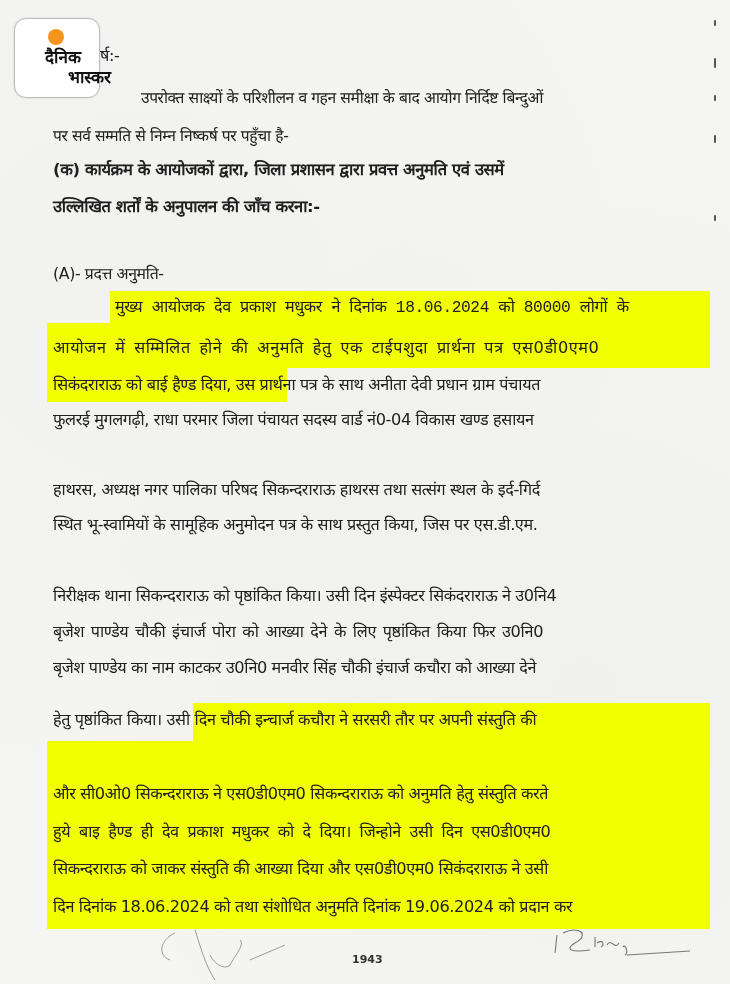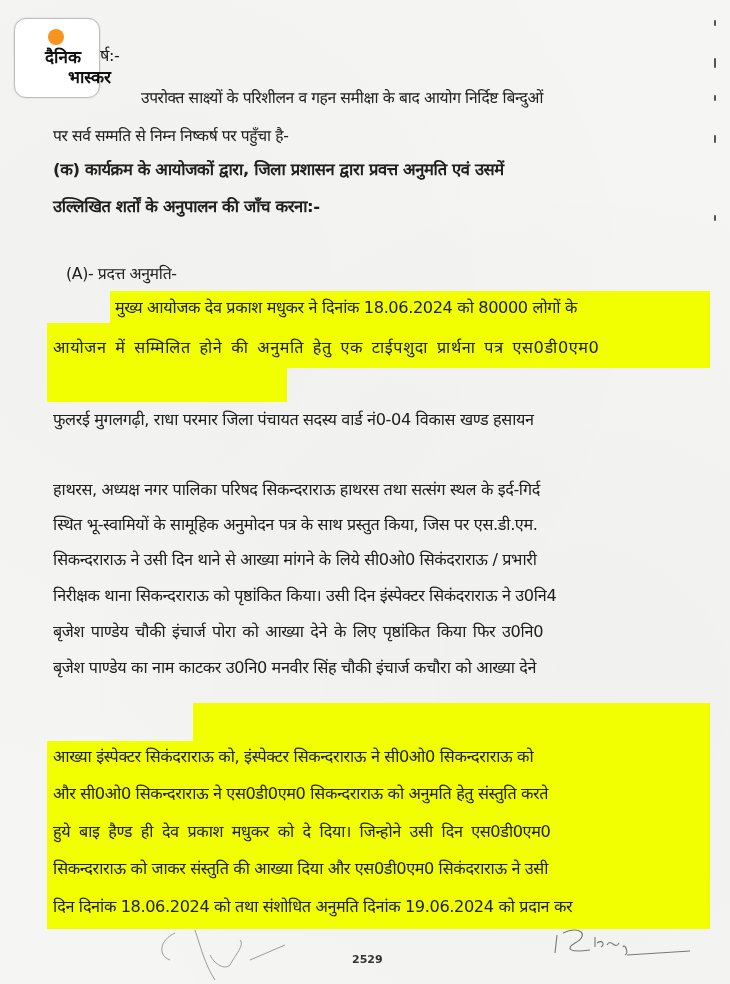--- a/index.html
+++ b/index.html
@@ -109,46 +109,50 @@
   </div>
 
   <div class="line" style="left:100px;top:44px;">र्ष:-</div>
 
   <div class="line" style="left:141px;top:86px;font-size:15.6px;">उपरोक्त साक्ष्यों के परिशीलन व गहन समीक्षा के बाद आयोग निर्दिष्ट बिन्दुओं</div>
   <div class="line" style="left:53px;top:124px;font-size:15.6px;">पर सर्व सम्मति से निम्न निष्कर्ष पर पहुँचा है-</div>
 
   <div class="line bold" style="left:53px;top:158px;">(क) कार्यक्रम के आयोजकों द्वारा, जिला प्रशासन द्वारा प्रवत्त अनुमति एवं उसमें</div>
   <div class="line bold" style="left:53px;top:195px;">उल्लिखित शर्तों के अनुपालन की जाँच करना:-</div>
 
-  <div class="line" style="left:53px;top:262px;font-size:15.8px;margin-left:13px;">(A)- प्रदत्त अनुमति-</div>
+  <div class="line" style="left:53px;top:262px;font-size:15.8px;">(A)- प्रदत्त अनुमति-</div>
 
   <div class="hl-block" style="left:110px;top:291px;width:600px;height:32px;"></div>
   <div class="hl-block" style="left:47px;top:323px;width:663px;height:45px;"></div>
   <div class="hl-block" style="left:47px;top:368px;width:240px;height:34px;"></div>
 
-  <div class="line" style="left:115px;top:296px;">मुख्य आयोजक देव प्रकाश मधुकर ने दिनांक 18.06.2024 को 80000 लोगों के</div>
+  <div class="line" style="left:115px;top:296px;font-family:Liberation Mono, monospace;">मुख्य आयोजक देव प्रकाश मधुकर ने दिनांक 18.06.2024 को 80000 लोगों के</div>
   <div class="line" style="left:53px;top:336px;letter-spacing:0.6px;word-spacing:3px;">आयोजन में सम्मिलित होने की अनुमति हेतु एक टाईपशुदा प्रार्थना पत्र एस0डी0एम0</div>
+  <div class="line" style="left:53px;top:373px;">
+    <span>सिकंदराराऊ को बाई हैण्ड दिया,</span><span> उस प्रार्थना पत्र के साथ अनीता देवी प्रधान ग्राम पंचायत</span>
+  </div>
   <div class="line" style="left:53px;top:408px;">फुलरई मुगलगढ़ी, राधा परमार जिला पंचायत सदस्य वार्ड नं0-04 विकास खण्ड हसायन</div>
   <div class="line" style="left:53px;top:478px;">हाथरस, अध्यक्ष नगर पालिका परिषद सिकन्दराराऊ हाथरस तथा सत्संग स्थल के इर्द-गिर्द</div>
   <div class="line" style="left:53px;top:513px;">स्थित भू-स्वामियों के सामूहिक अनुमोदन पत्र के साथ प्रस्तुत किया, जिस पर एस.डी.एम.</div>
-  <div class="line" style="left:53px;top:548px;">सिकन्दराराऊ ने उसी दिन थाने से आख्या मांगने के लिये सी0ओ0 सिकंदराराऊ / प्रभारी</div>
   <div class="line" style="left:53px;top:584px;">निरीक्षक थाना सिकन्दराराऊ को पृष्ठांकित किया। उसी दिन इंस्पेक्टर सिकंदराराऊ ने उ0नि4</div>
   <div class="line" style="left:53px;top:620px;word-spacing:2px;">बृजेश पाण्डेय चौकी इंचार्ज पोरा को आख्या देने के लिए पृष्ठांकित किया फिर उ0नि0</div>
   <div class="line" style="left:53px;top:656px;">बृजेश पाण्डेय का नाम काटकर उ0नि0 मनवीर सिंह चौकी इंचार्ज कचौरा को आख्या देने</div>
 
   <div class="hl-block" style="left:193px;top:703px;width:517px;height:38px;"></div>
   <div class="hl-block" style="left:47px;top:741px;width:663px;height:188px;"></div>
 
-  <div class="line" style="left:53px;top:745px;">आख्या इंस्पेक्टर सिकंदराराऊ को, इंस्पेक्टर सिकन्दराराऊ ने सी0ओ0 सिकन्दराराऊ को</div>
+  <div class="line" style="left:53px;top:708px;">
+    <span>हेतु पृष्ठांकित किया।</span><span> उसी दिन चौकी इन्चार्ज कचौरा ने सरसरी तौर पर अपनी संस्तुति की</span>
+  </div>
   <div class="line" style="left:53px;top:782px;">और सी0ओ0 सिकन्दराराऊ ने एस0डी0एम0 सिकन्दराराऊ को अनुमति हेतु संस्तुति करते</div>
   <div class="line" style="left:53px;top:820px;word-spacing:4px;">हुये बाइ हैण्ड ही देव प्रकाश मधुकर को दे दिया। जिन्होने उसी दिन एस0डी0एम0</div>
   <div class="line" style="left:53px;top:857px;">सिकन्दराराऊ को जाकर संस्तुति की आख्या दिया और एस0डी0एम0 सिकंदराराऊ ने उसी</div>
   <div class="line" style="left:53px;top:895px;">दिन दिनांक 18.06.2024 को तथा संशोधित अनुमति दिनांक 19.06.2024 को प्रदान कर</div>
 
   <svg class="signature" style="left:155px;top:925px;" width="140" height="59" viewBox="0 0 140 59">
     <path d="M20 8 C 5 15, 2 30, 15 35 M40 5 C 45 20, 50 40, 60 55 M55 30 C 60 40, 70 45, 75 40 C 80 30, 90 20, 85 15 M95 35 L 130 20" stroke="#9a9a9a" stroke-width="1" fill="none"></path>
   </svg>
-  <div class="page-number">2529</div>
+  <div class="page-number">1943</div>
   <svg class="signature" style="left:545px;top:925px;" width="160" height="45" viewBox="0 0 160 45">
     <path d="M12 10 L 10 28 M18 8 C 35 0, 45 10, 30 18 C 20 24, 25 28, 45 25 M50 22 L 50 12 M52 18 C 58 14, 60 20, 56 22 M62 20 C 66 12, 70 26, 74 18 M78 22 C 80 18, 84 28, 80 30 M82 30 L 145 26" stroke="#777" stroke-width="1.1" fill="none"></path>
   </svg>
 
 </div>
 
 </body></html>

